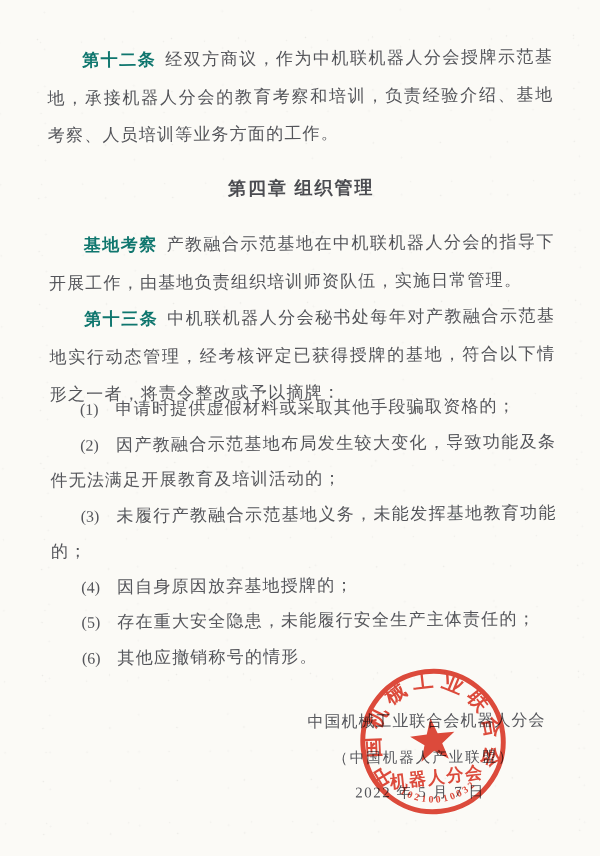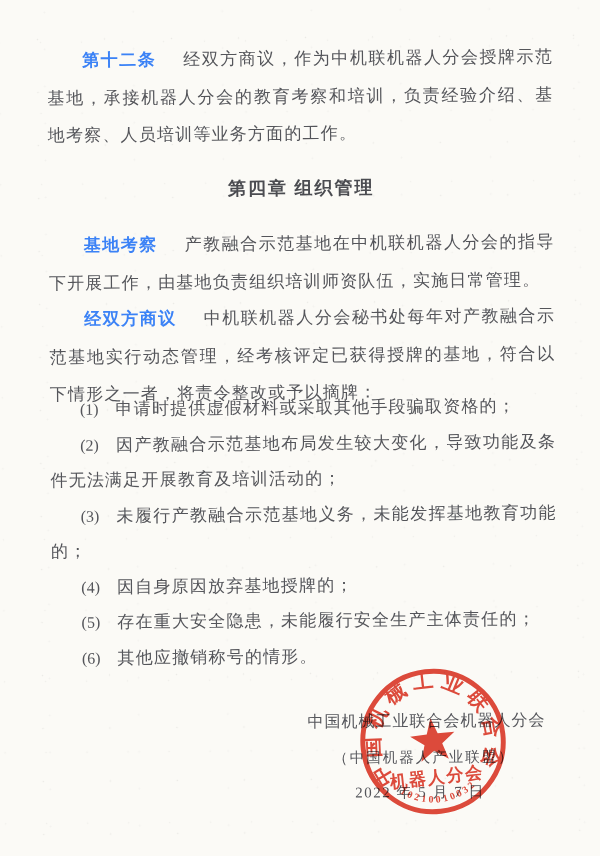--- a/index.html
+++ b/index.html
@@ -24,21 +24,21 @@
     background-size:67px 53px, 41px 71px, 89px 37px;
     background-position:7px 11px, 23px 5px, 3px 29px;
   }
   .block{
     position:absolute;left:50px;width:506px;
     font-size:17px;line-height:37.5px;letter-spacing:1.2px;
     text-align:justify;text-justify:inter-character;
     color:#54555a;
   }
   .indent{text-indent:35px;}
-  .term{font-weight:bold;color:#3b82f6;margin-right:27px;}
+  .term{font-weight:bold;color:#0f766e;margin-right:9px;}
   .chapter{
     position:absolute;left:50px;width:506px;text-align:center;
     font-size:18px;font-weight:bold;color:#4b4c51;
     letter-spacing:2px;line-height:37px;
   }
   .clauses{position:absolute;left:50px;width:506px;top:390px;}
   .clause{
     font-size:17px;line-height:35.5px;letter-spacing:1.2px;
     text-align:justify;text-justify:inter-character;
     text-indent:30px;margin:0;color:#54555a;
@@ -62,21 +62,21 @@
 <body>
 
 <div class="sheet">
 
   <p class="block indent" style="top:23px;"><span class="term">第十二条</span><span>经双方商议，作为中机联机器人分会授牌示范基地，承接机器人分会的教育考察和培训，负责经验介绍、基地考察、人员培训等业务方面的工作。</span></p>
 
   <div class="chapter" style="top:170px;">第四章 组织管理</div>
 
   <p class="block indent" style="top:208px;"><span class="term">基地考察</span><span>产教融合示范基地在中机联机器人分会的指导下开展工作，由基地负责组织培训师资队伍，实施日常管理。</span></p>
 
-  <p class="block indent" style="top:282px;"><span class="term">经双方商议</span><span>中机联机器人分会秘书处每年对产教融合示范基地实行动态管理，经考核评定已获得授牌的基地，符合以下情形之一者，将责令整改或予以摘牌：</span></p>
+  <p class="block indent" style="top:282px;"><span class="term">第十三条</span><span>中机联机器人分会秘书处每年对产教融合示范基地实行动态管理，经考核评定已获得授牌的基地，符合以下情形之一者，将责令整改或予以摘牌：</span></p>
 
   <div class="clauses">
     <p class="clause"><span class="num">(1)</span><span>申请时提供虚假材料或采取其他手段骗取资格的；</span></p>
     <p class="clause"><span class="num">(2)</span><span>因产教融合示范基地布局发生较大变化，导致功能及条件无法满足开展教育及培训活动的；</span></p>
     <p class="clause"><span class="num">(3)</span><span>未履行产教融合示范基地义务，未能发挥基地教育功能的；</span></p>
     <p class="clause"><span class="num">(4)</span><span>因自身原因放弃基地授牌的；</span></p>
     <p class="clause"><span class="num">(5)</span><span>存在重大安全隐患，未能履行安全生产主体责任的；</span></p>
     <p class="clause"><span class="num">(6)</span><span>其他应撤销称号的情形。</span></p>
   </div>
 

